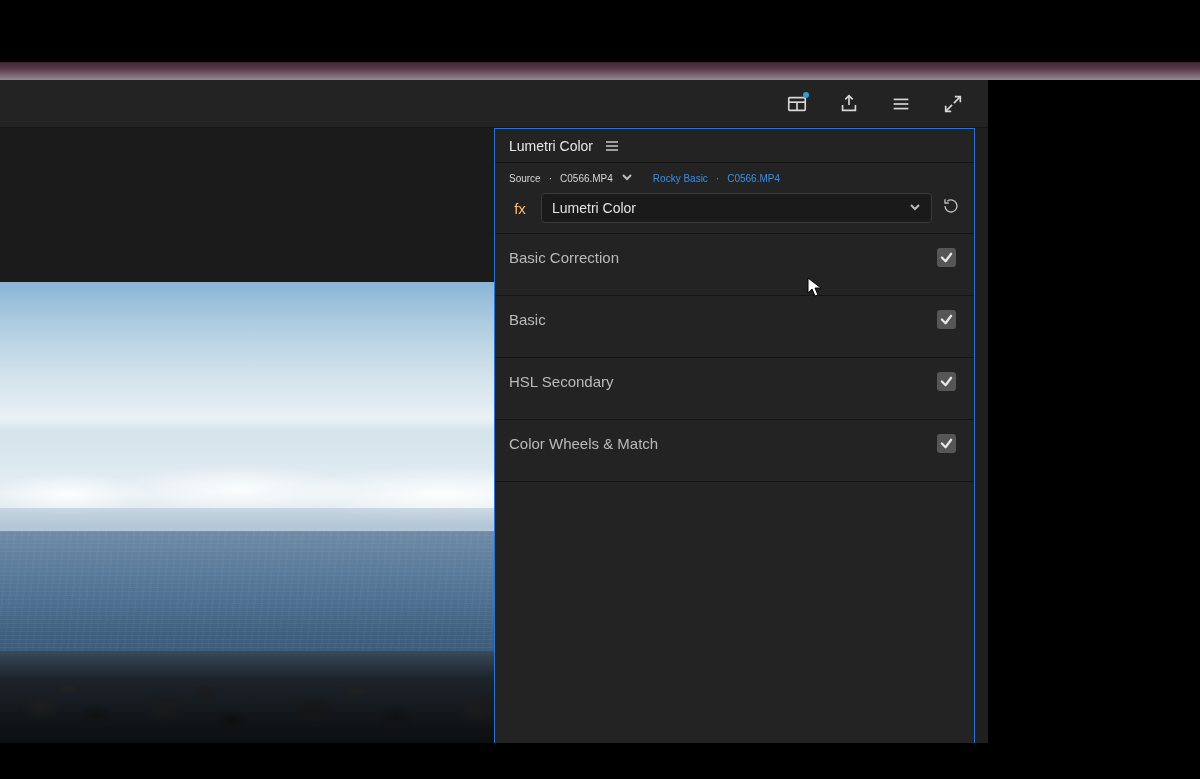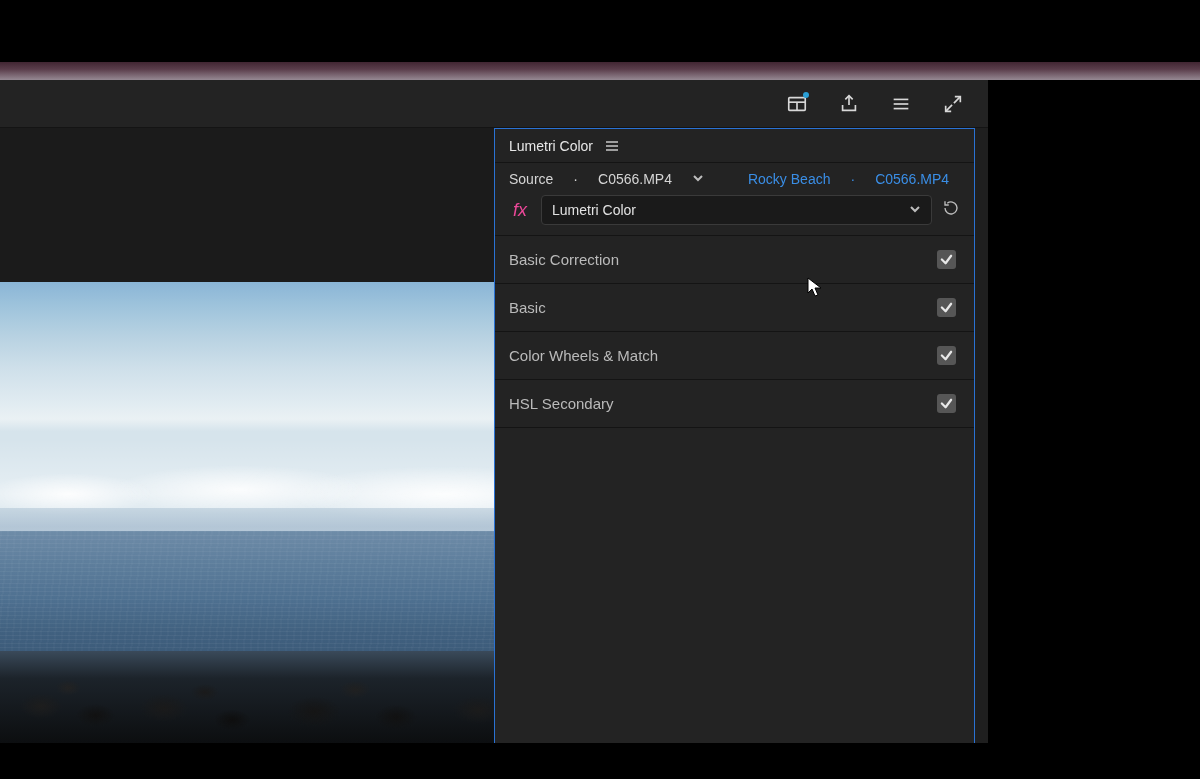--- a/index.html
+++ b/index.html
@@ -110,42 +110,42 @@
     border-bottom: none;
   }
   .panel-header {
     height: 34px; display: flex; align-items: center; padding: 0 14px; gap: 12px;
     border-bottom: 1px solid #141414;
   }
   .panel-title { color: #e8e8e8; font-size: 14px; font-weight: 500; }
   .panel-menu-icon svg { width:14px; height:10px; stroke:#bdbdbd; stroke-width:1.6; }
 
   .source-row {
-    display:flex; align-items:center; gap:20px; padding: 8px 14px 4px 14px;
-    color:#d5d5d5; font-size:14px;text-align:right;
+    display:flex; align-items:center; gap:8px; padding: 8px 14px 4px 14px;
+    color:#d5d5d5; font-size:10px;text-align:right;
   }
   .source-row .chev svg{ width:12px; height:12px; stroke:#bdbdbd; stroke-width:2; fill:none;}
   .source-link { color:#3a8ee6; }
 
   .effect-row {
     display:flex; align-items:center; gap:10px; padding: 4px 14px 10px 14px;
   }
-  .fx-badge { color:#ec4899; font-style:italic; font-size:18px; width:22px; text-align:center;}
+  .fx-badge { color:#fdba74; font-size:15px; width:22px; text-align:center;}
   .effect-select {
     flex:1; height:30px; background:#1a1a1a; border:1px solid #3a3a3a; border-radius:4px;
     display:flex; align-items:center; justify-content:space-between; padding:0 10px;
     color:#e2e2e2; font-size:14px;
   }
   .effect-select .chev svg{ width:12px; height:12px; stroke:#bdbdbd; stroke-width:2; fill:none;}
   .reset-icon svg{ width:18px; height:18px; stroke:#bdbdbd; fill:none; stroke-width:1.8;}
 
   .sections { border-top:1px solid #141414; }
   .section {
     display:flex; align-items:center; justify-content:space-between;
-    padding: 14px 18px 14px 14px;
+    padding: 14px 18px 28px 14px;
     border-bottom:1px solid #141414;
   }
   .section-label { color:#bababa; font-size:15px; }
   .checkbox {
     width:19px; height:19px; border-radius:3px; background:#565656;
     display:flex; align-items:center; justify-content:center;
   }
   .checkbox svg{ width:13px; height:13px; stroke:#e8e8e8; stroke-width:2.4; fill:none; stroke-linecap:round; stroke-linejoin:round;}
 
 </style>
@@ -214,21 +214,21 @@
     </div>
 
     <div class="source-row">
       <span>Source</span>
       <span>·</span>
       <span>C0566.MP4</span>
       <span class="chev"><svg viewBox="0 0 12 12">
             <polyline points="2,4 6,8 10,4"></polyline>
           </svg></span>
       <span style="width:4px"></span>
-      <span class="source-link">Rocky Beach</span>
+      <span class="source-link">Rocky Basic</span>
       <span class="source-link">·</span>
       <span class="source-link">C0566.MP4</span>
     </div>
 
     <div class="effect-row">
       <span class="fx-badge">fx</span>
       <div class="effect-select">
         <span>Lumetri Color</span>
         <span class="chev"><svg viewBox="0 0 12 12">
               <polyline points="2,4 6,8 10,4"></polyline>
@@ -253,29 +253,29 @@
       </div>
       <div class="section">
         <span class="section-label">Basic</span>
         <span class="checkbox">
             <svg viewBox="0 0 14 14">
               <polyline points="2,7 6,11 12,3"></polyline>
             </svg>
           </span>
       </div>
       <div class="section">
+        <span class="section-label">HSL Secondary</span>
+        <span class="checkbox">
+            <svg viewBox="0 0 14 14">
+              <polyline points="2,7 6,11 12,3"></polyline>
+            </svg>
+          </span>
+      </div>
+      <div class="section">
         <span class="section-label">Color Wheels &amp; Match</span>
-        <span class="checkbox">
-            <svg viewBox="0 0 14 14">
-              <polyline points="2,7 6,11 12,3"></polyline>
-            </svg>
-          </span>
-      </div>
-      <div class="section">
-        <span class="section-label">HSL Secondary</span>
         <span class="checkbox">
             <svg viewBox="0 0 14 14">
               <polyline points="2,7 6,11 12,3"></polyline>
             </svg>
           </span>
       </div>
     </div>
 
   </div>
 

